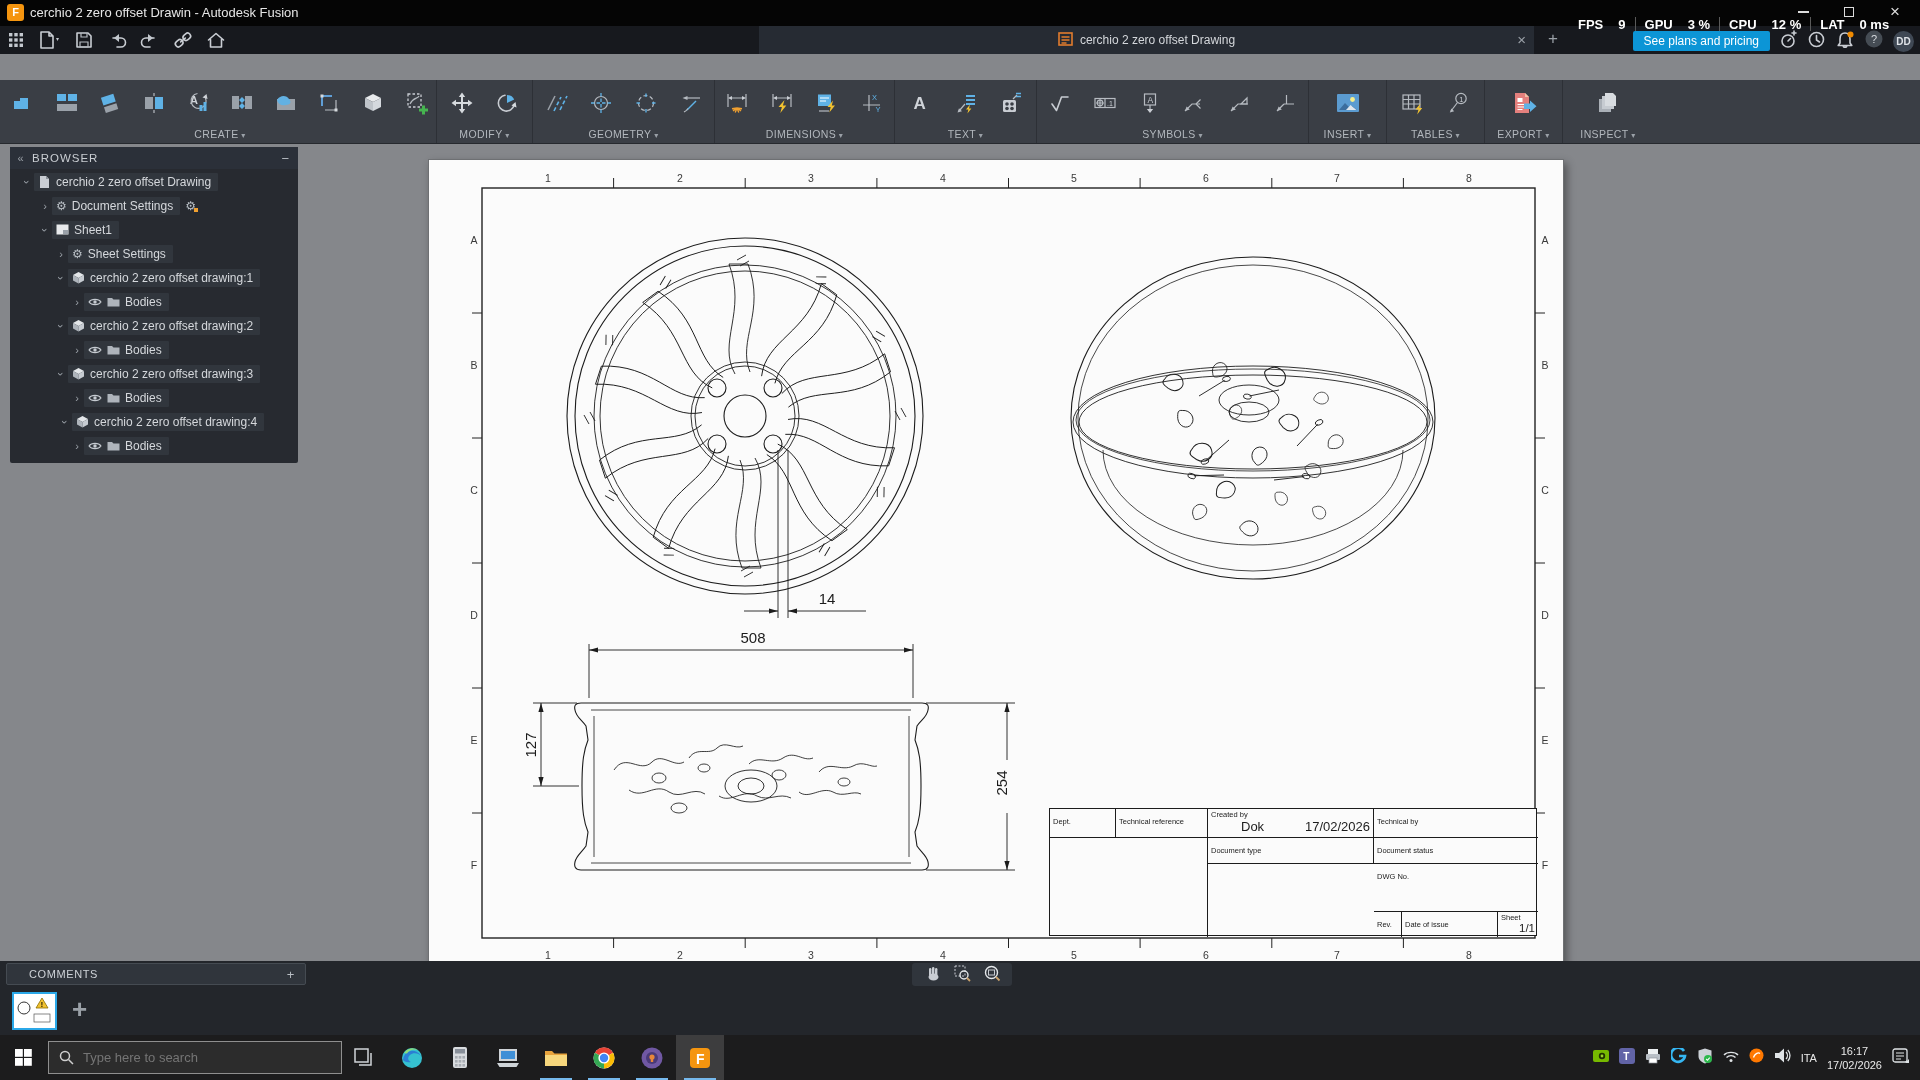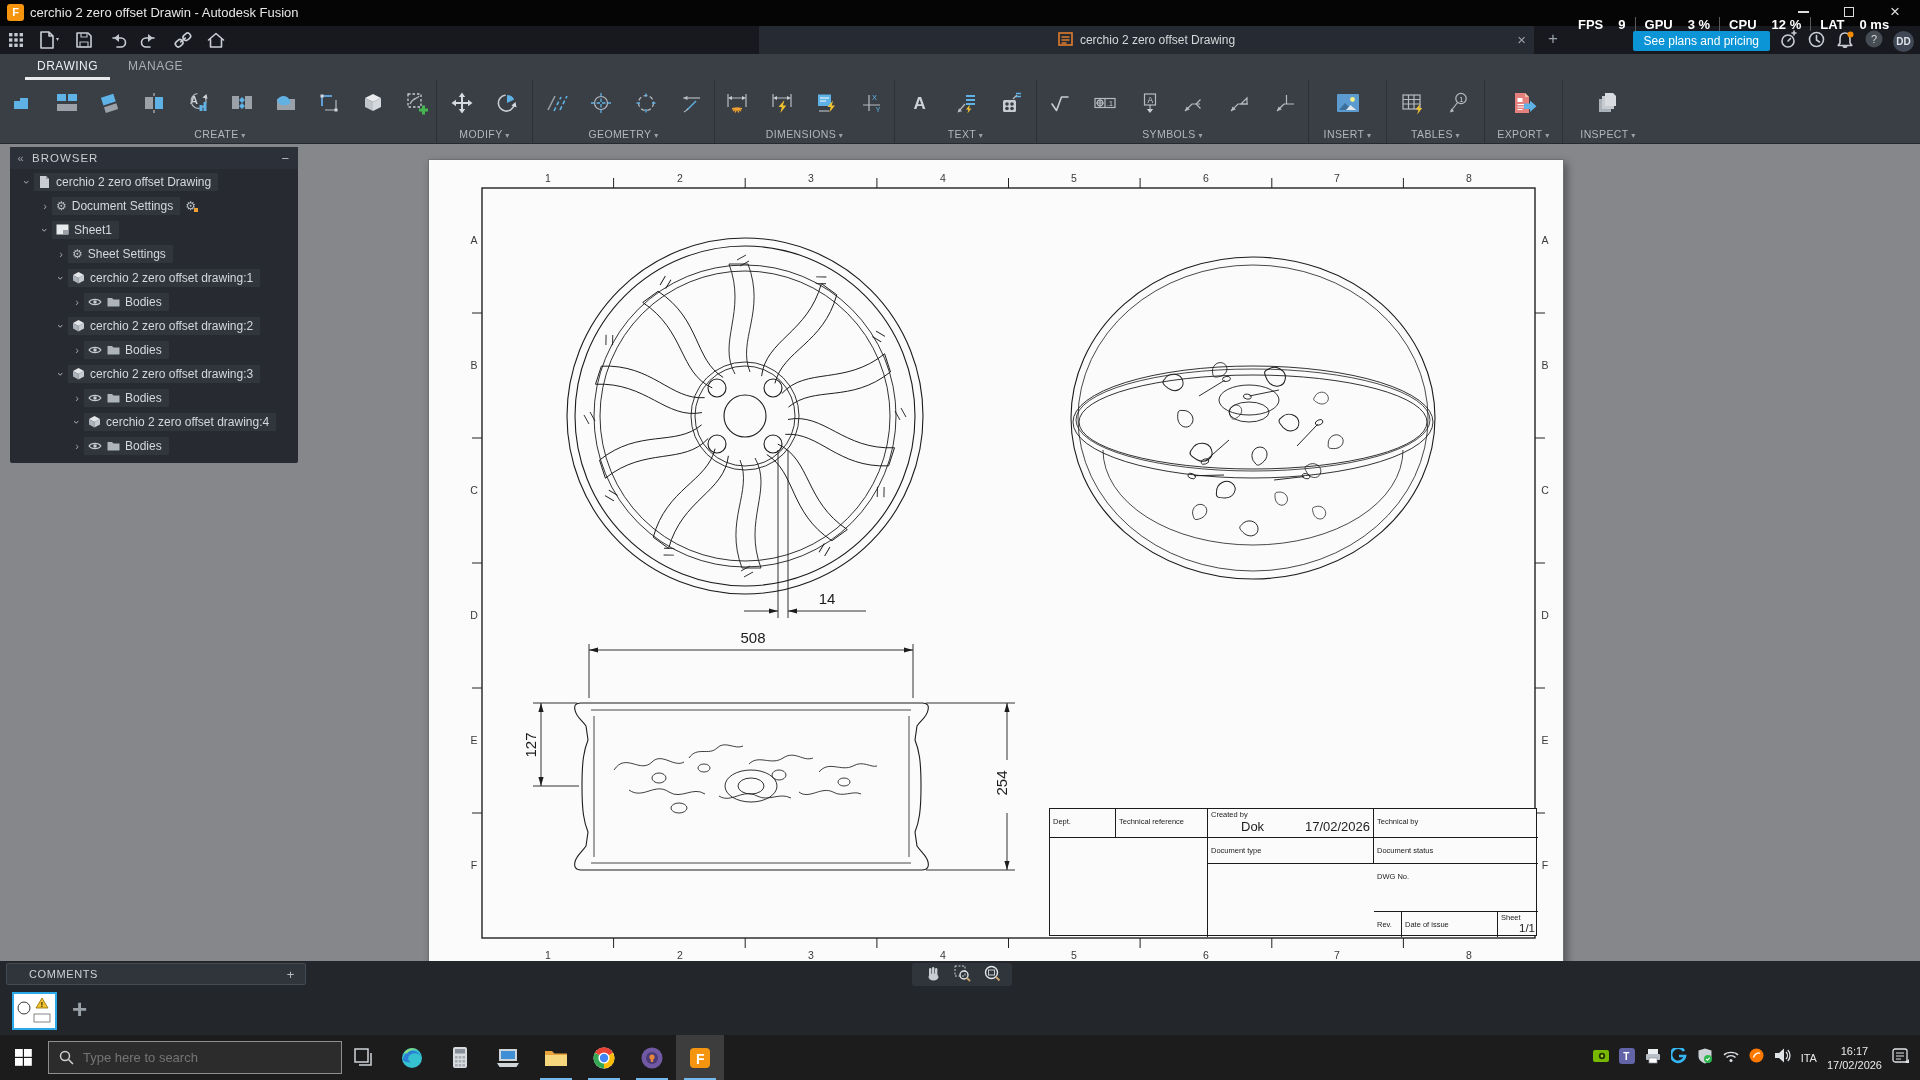--- a/index.html
+++ b/index.html
@@ -203,24 +203,20 @@
             <circle cx="15.5" cy="4.5" r="3" fill="#f08a00"></circle>
           </svg></span>
       <span class="icon"><svg width="20" height="20">
             <circle cx="10" cy="10" r="8.5" fill="#454c54"></circle>
             <text x="7" y="14" font-size="11" fill="#d6dade" font-family="Liberation Sans">?</text>
           </svg></span>
       <span class="avatar">DD</span>
     </div>
   </div>
 
-  <div class="tabsrow">
-    <span class="rtab active">DRAWING</span>
-    <span class="rtab">MANAGE</span>
-  </div>
 
   <div class="ribbon">
     <div class="grp" style="left:4px;width:433px">
       <div class="tools">
         <span class="tool">
             <svg width="24" height="24">
               <path fill="#5fb2e6" d="M3,18 V10 h6 V7 h8 v11 z"></path>
             </svg>
           </span>
         <span class="tool">
@@ -823,21 +819,21 @@
             <svg width="14" height="10">
               <path d="M1,5 C3.5,1.5 10.5,1.5 13,5 C10.5,8.5 3.5,8.5 1,5 z" fill="none" stroke="#c6cbd1" stroke-width="1.1"></path>
               <circle cx="7" cy="5" r="1.7" fill="#c6cbd1"></circle>
             </svg>
             <svg width="13" height="11">
               <path fill="#aeb4bb" d="M0.5,2 h4.5 l1.5,1.5 h6 V10.5 H0.5 z"></path>
             </svg>
             <span>Bodies</span>
           </span>
       </div>
-      <div class="trow" style="padding-left:60px">
+      <div class="trow" style="padding-left:48px">
         <span class="caret c-exp">›</span>
         <span class="pill">
             <svg width="13" height="13">
               <polygon points="6.5,1 12,4 6.5,7 1,4" fill="#e3e6e9"></polygon>
               <polygon points="1,4 6.5,7 6.5,12.5 1,9.5" fill="#aeb4bb"></polygon>
               <polygon points="12,4 6.5,7 6.5,12.5 12,9.5" fill="#c6cbd1"></polygon>
             </svg>
             <span>cerchio 2 zero offset drawing:4</span>
           </span>
       </div>

